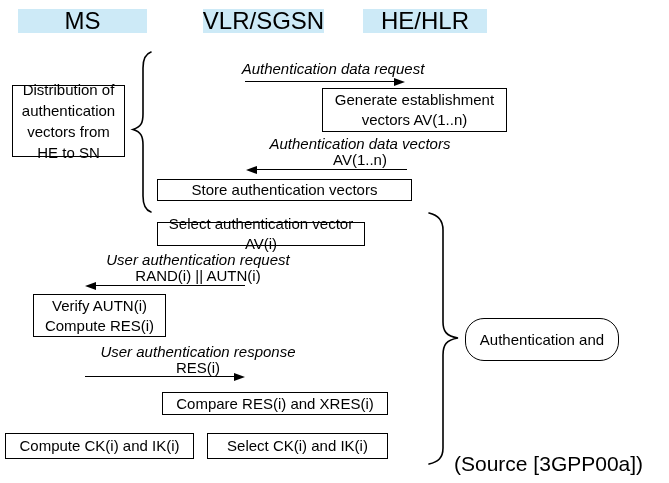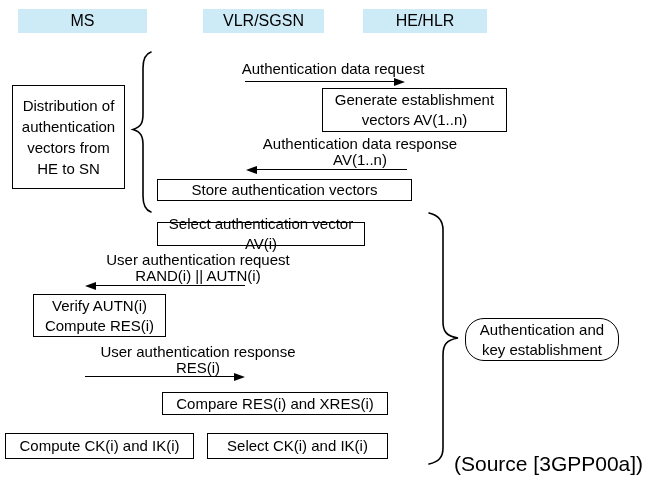--- a/index.html
+++ b/index.html
@@ -1,42 +1,42 @@
 <!DOCTYPE html>
 <html style="--header-bg: #cdeaf7;"><head>
 <meta charset="utf-8">
 <style>
   html,body{margin:0;padding:0;background:#fff;}
   #canvas{position:relative;width:669px;height:483px;background:#fff;
           font-family:"Liberation Sans",sans-serif;color:#000;overflow:hidden;}
 
   
   .hdr{position:absolute;top:9px;height:24px;display:flex;align-items:center;
-       justify-content:center;font-size:16px;background:var(--header-bg,#cdeaf7);}
+       justify-content:center;font-size:24px;background:var(--header-bg,#cdeaf7);}
   #hdr-ms {left:18px;width:129px;}
   #hdr-vlr{left:203px;width:121px;}
   #hdr-he {left:363px;width:124px;}
 
   
   .box{position:absolute;border:1.5px solid #000;background:#fff;display:flex;
        flex-direction:column;align-items:center;justify-content:center;
        text-align:center;font-size:15px;line-height:20px;box-sizing:border-box;}
-  #box-distribution{left:12px; top:85px; width:113px;height:104px;line-height:21px;}
+  #box-distribution{left:12px; top:85px; width:113px;height:72px;line-height:21px;}
   #box-generate    {left:322px;top:88px; width:185px;height:44px;}
   #box-store       {left:157px;top:179px;width:255px;height:22px;}
   #box-select-av   {left:157px;top:222px;width:208px;height:24px;}
   #box-verify      {left:33px; top:294px;width:133px;height:43px;}
   #box-compare     {left:162px;top:392px;width:226px;height:23px;}
   #box-compute-ck  {left:5px;  top:433px;width:189px;height:26px;}
   #box-select-ck   {left:207px;top:433px;width:181px;height:26px;}
   #box-auth-key    {left:465px;top:318px;width:154px;height:43px;border-radius:19px;}
 
   
   .msg{position:absolute;width:212px;text-align:center;font-size:15px;line-height:16px;}
-  .msg.lbl{}
+  .msg.lbl{font-style:italic;}
   #m1-label{left:227px;top:61px;}
   #m2-label{left:254px;top:136px;}
   #m2-param{left:254px;top:152px;}
   #m3-label{left:92px; top:252px;}
   #m3-param{left:92px; top:268px;}
   #m4-label{left:92px; top:344px;}
   #m4-param{left:92px; top:360px;}
 
   
   .arrow{position:absolute;height:9px;}
@@ -74,21 +74,21 @@
     <path d="M 429 213 C 438 215 443 220 443 230 L 443 322 C 443 331 446 336 458 338
              C 446 340 443 345 443 355 L 443 448 C 443 458 438 462 429 464" fill="none" stroke="#000" stroke-width="1.6" stroke-linecap="round"></path>
   </svg>
 
   <div class="msg lbl" id="m1-label">Authentication data request</div>
   <div class="arrow dir-right" id="arrow-1">
     <div class="shaft"></div>
     <div class="head"></div>
   </div>
 
-  <div class="msg lbl" id="m2-label">Authentication data response</div>
+  <div class="msg lbl" id="m2-label">Authentication data vectors</div>
   <div class="msg" id="m2-param">AV(1..n)</div>
   <div class="arrow dir-left" id="arrow-2">
     <div class="shaft"></div>
     <div class="head"></div>
   </div>
 
   <div class="msg lbl" id="m3-label">User authentication request</div>
   <div class="msg" id="m3-param">RAND(i) || AUTN(i)</div>
   <div class="arrow dir-left" id="arrow-3">
     <div class="shaft"></div>
@@ -134,18 +134,17 @@
   <div class="box" id="box-compute-ck">
     <span>Compute CK(i) and IK(i)</span>
   </div>
 
   <div class="box" id="box-select-ck">
     <span>Select CK(i) and IK(i)</span>
   </div>
 
   <div class="box" id="box-auth-key">
     <span>Authentication and</span>
-    <span>key establishment</span>
   </div>
 
   <div id="source-note">(Source [3GPP00a])</div>
 
 </div>
 
 </body></html>

